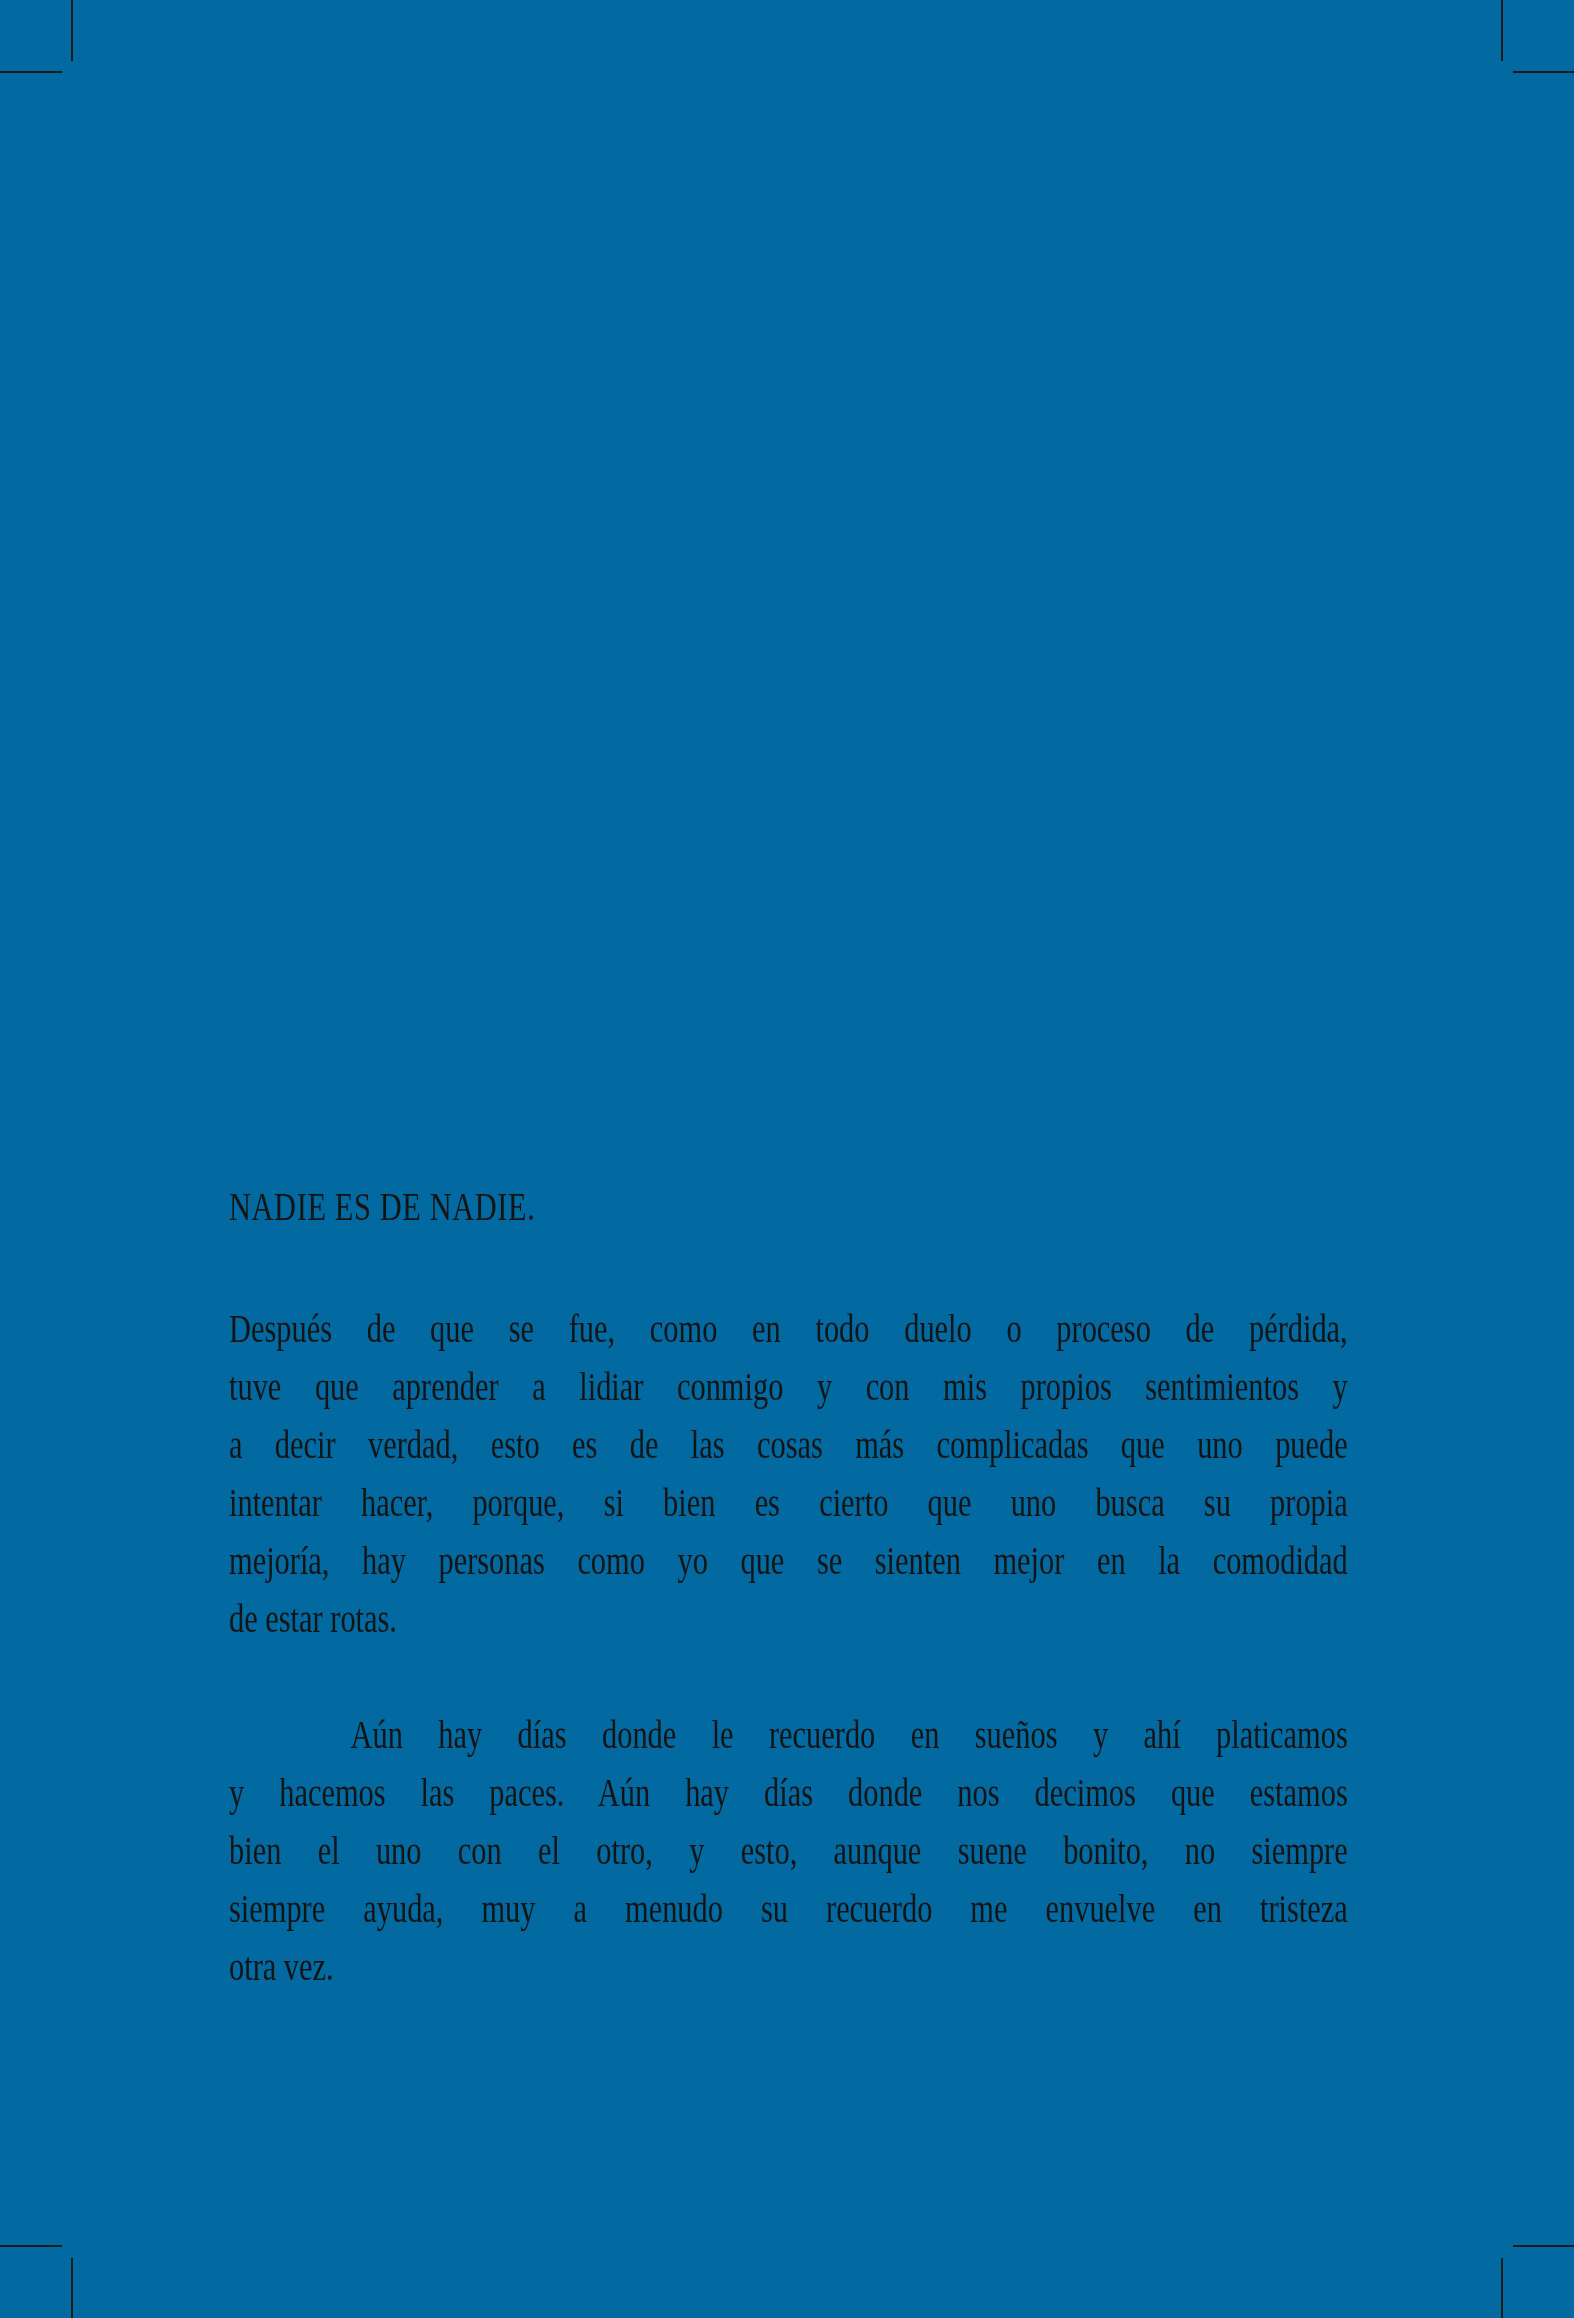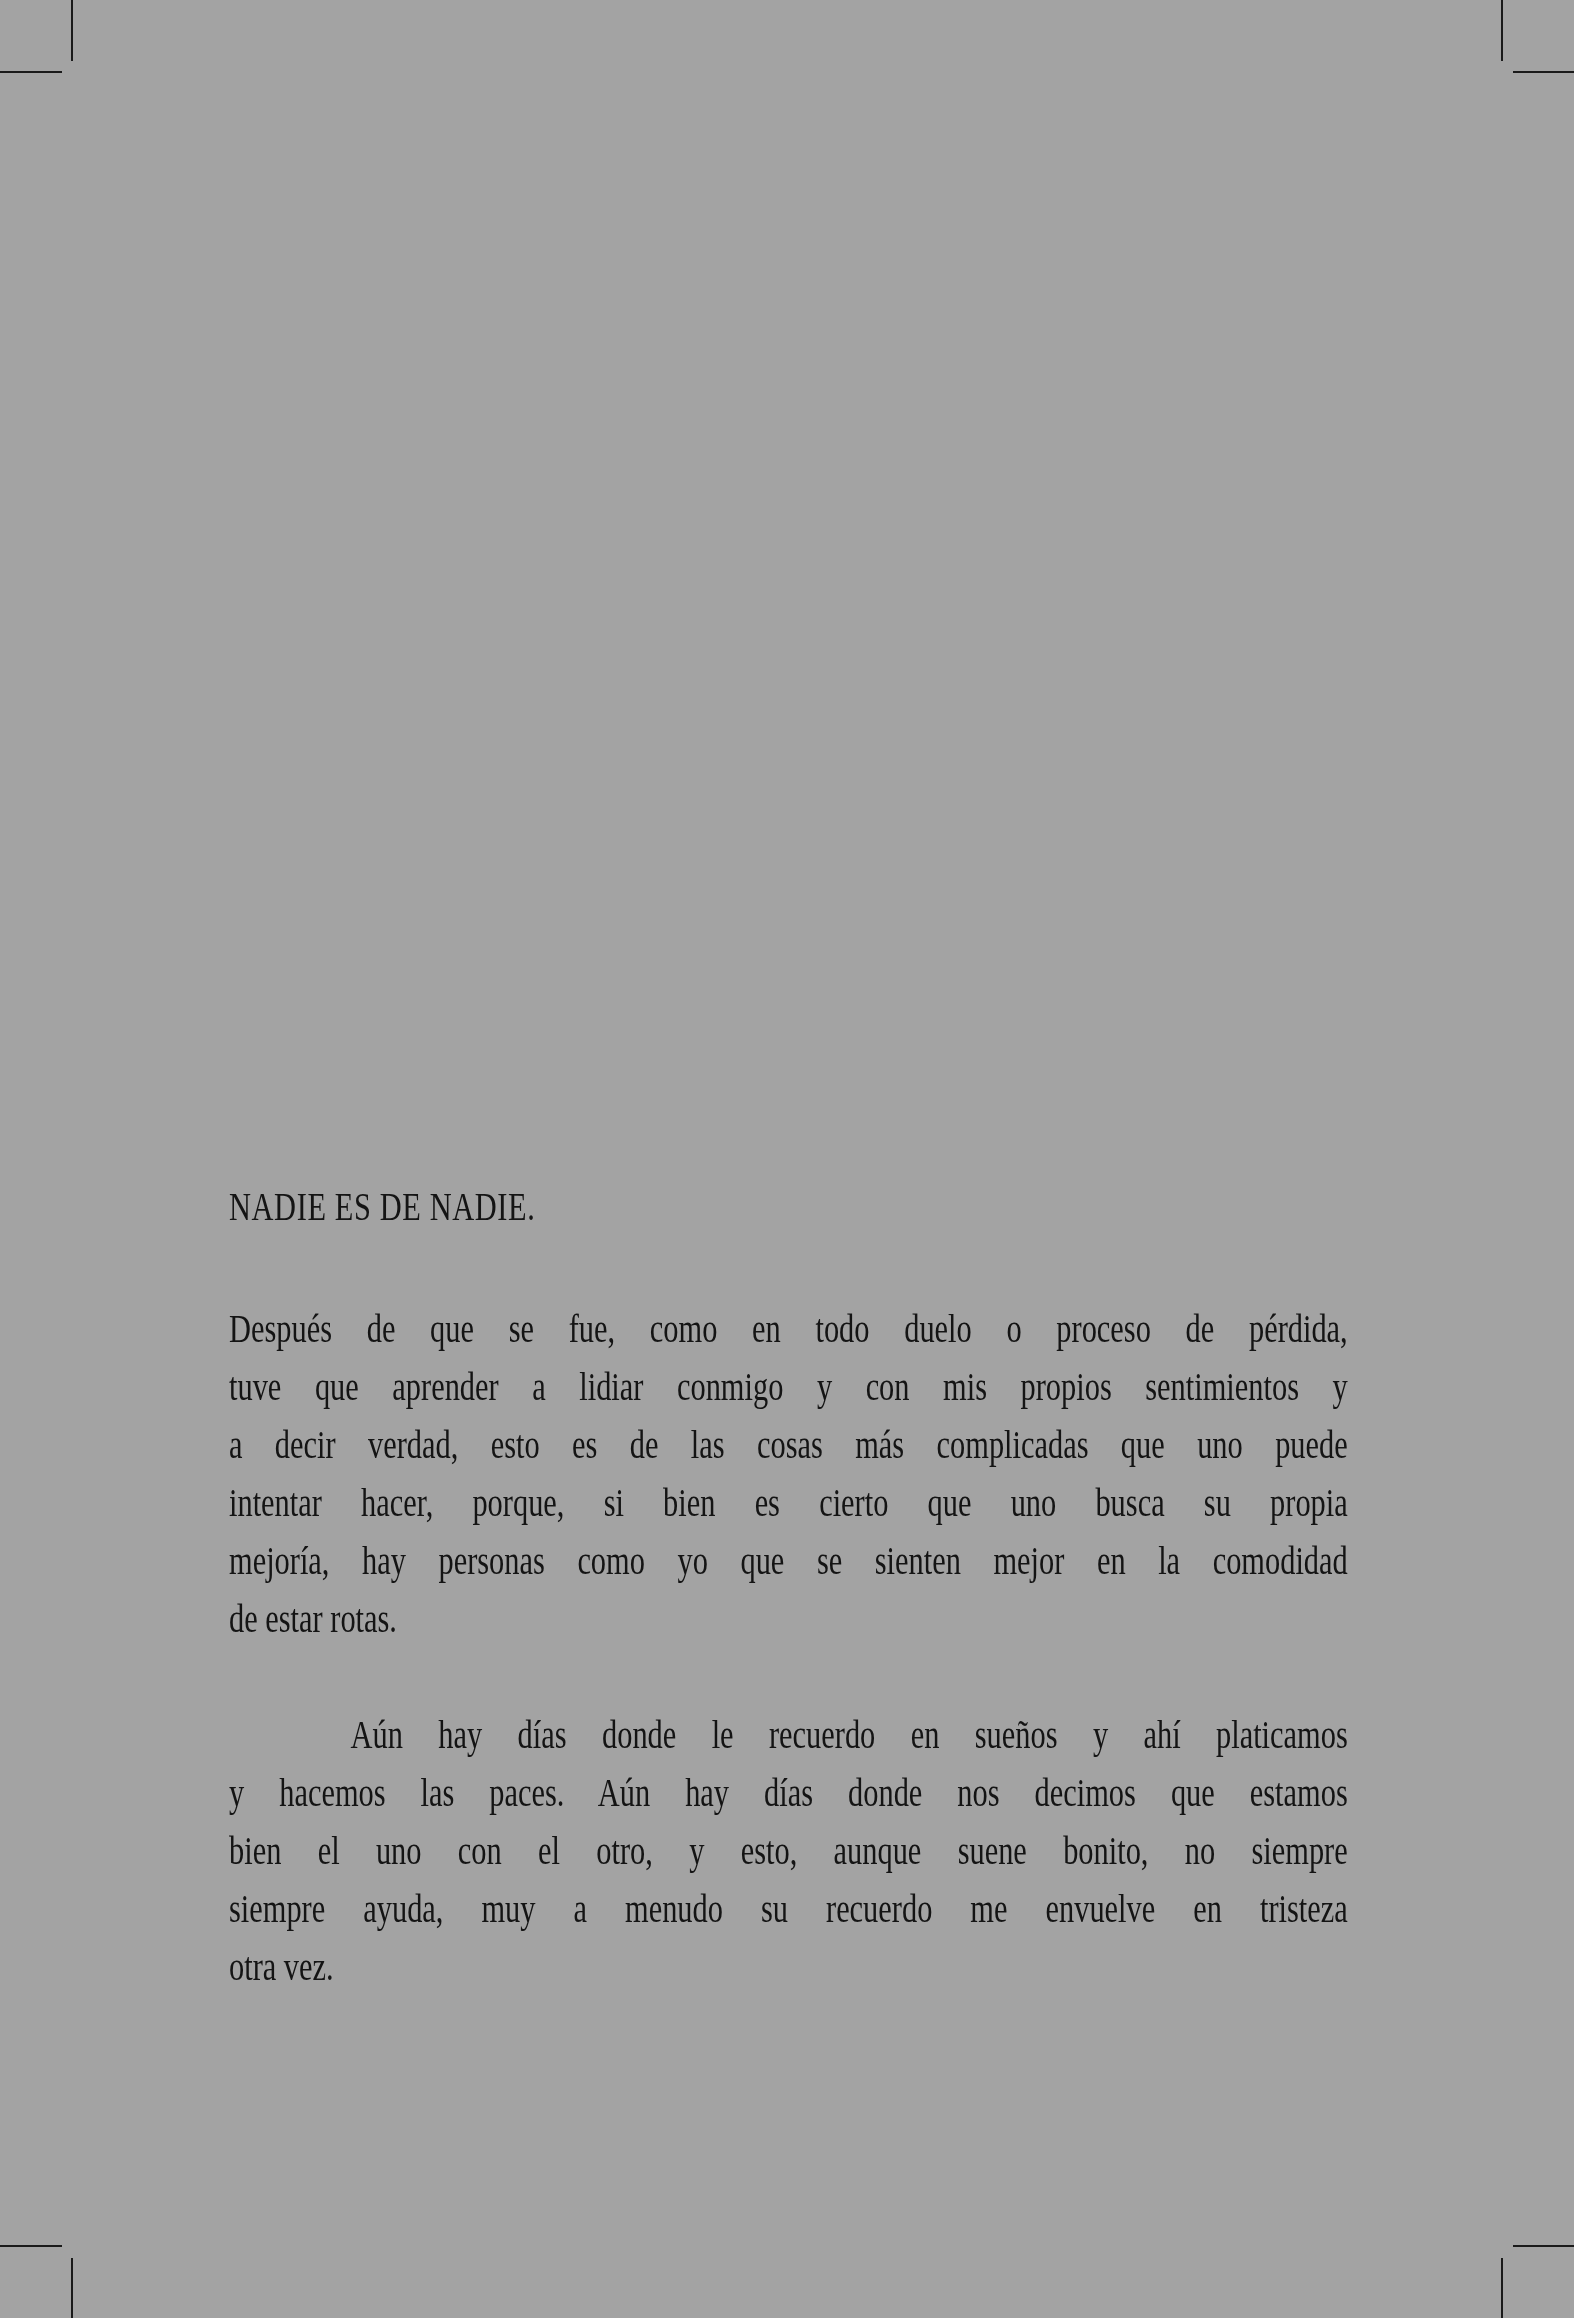--- a/index.html
+++ b/index.html
@@ -5,21 +5,21 @@
 <style>
   html, body {
     margin: 0;
     padding: 0;
     background: #ffffff;
   }
   .page {
     position: relative;
     width: 1575px;
     height: 2319px;
-    background: #a3a3a3;
+    background: #0369a1;
     overflow: hidden;
     font-family: "Liberation Serif", "DejaVu Serif", serif;
   }
 
   
   .mark { position: absolute; background: #1a1a1a; }
   .mark.v { width: 1.7px; height: 61px; }
   .mark.h { height: 1.7px; width: 62px; }
   .m-tl-v { left: 71px;   top: 0; }
   .m-tl-h { left: 0;      top: 71px; }

